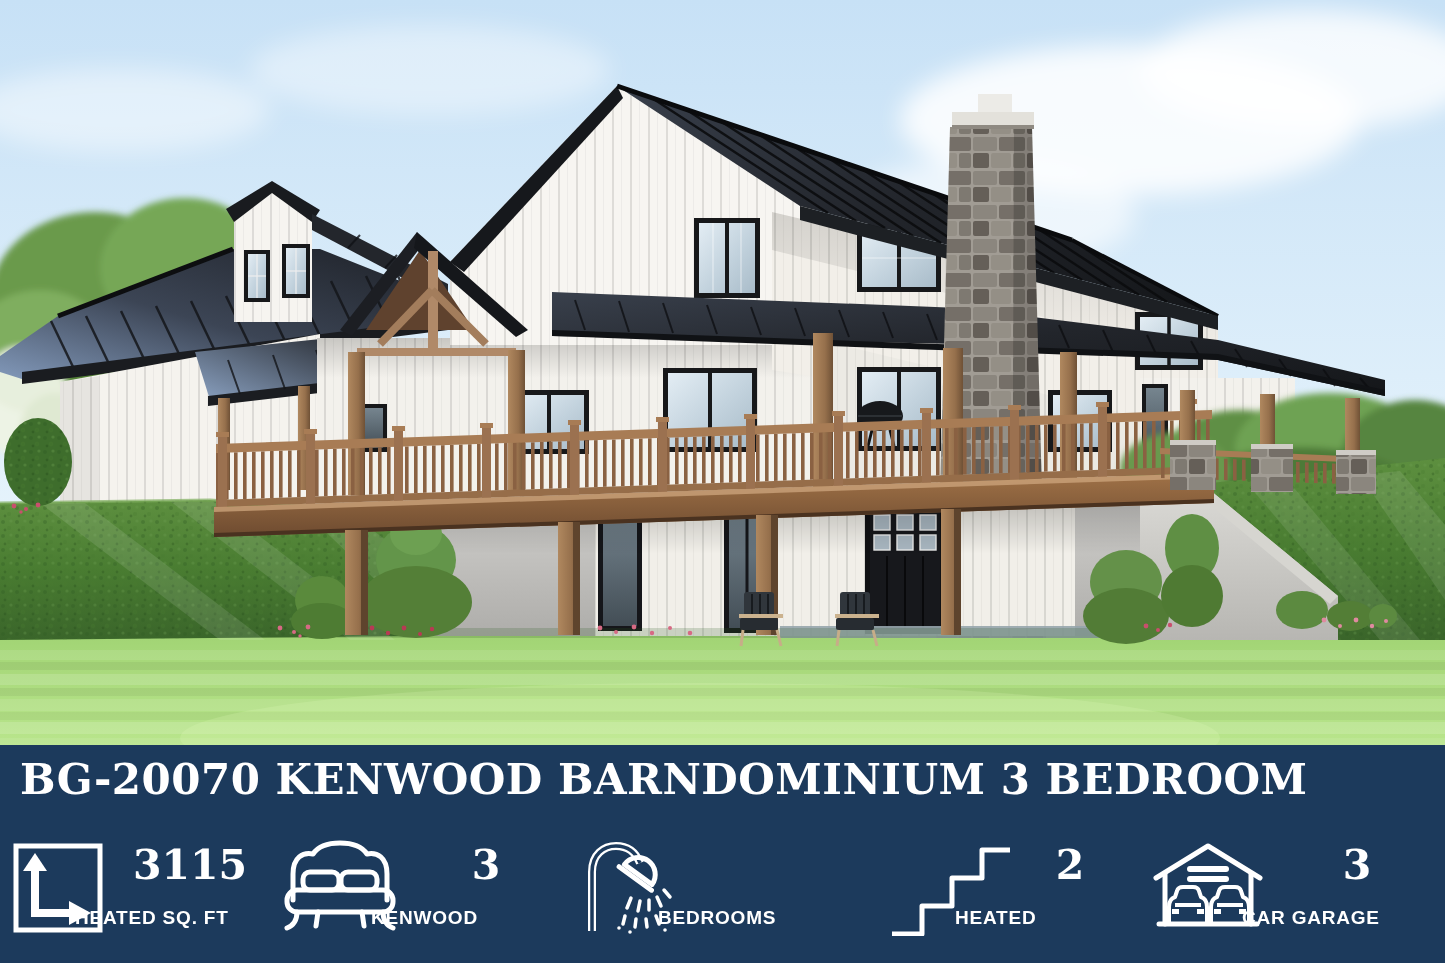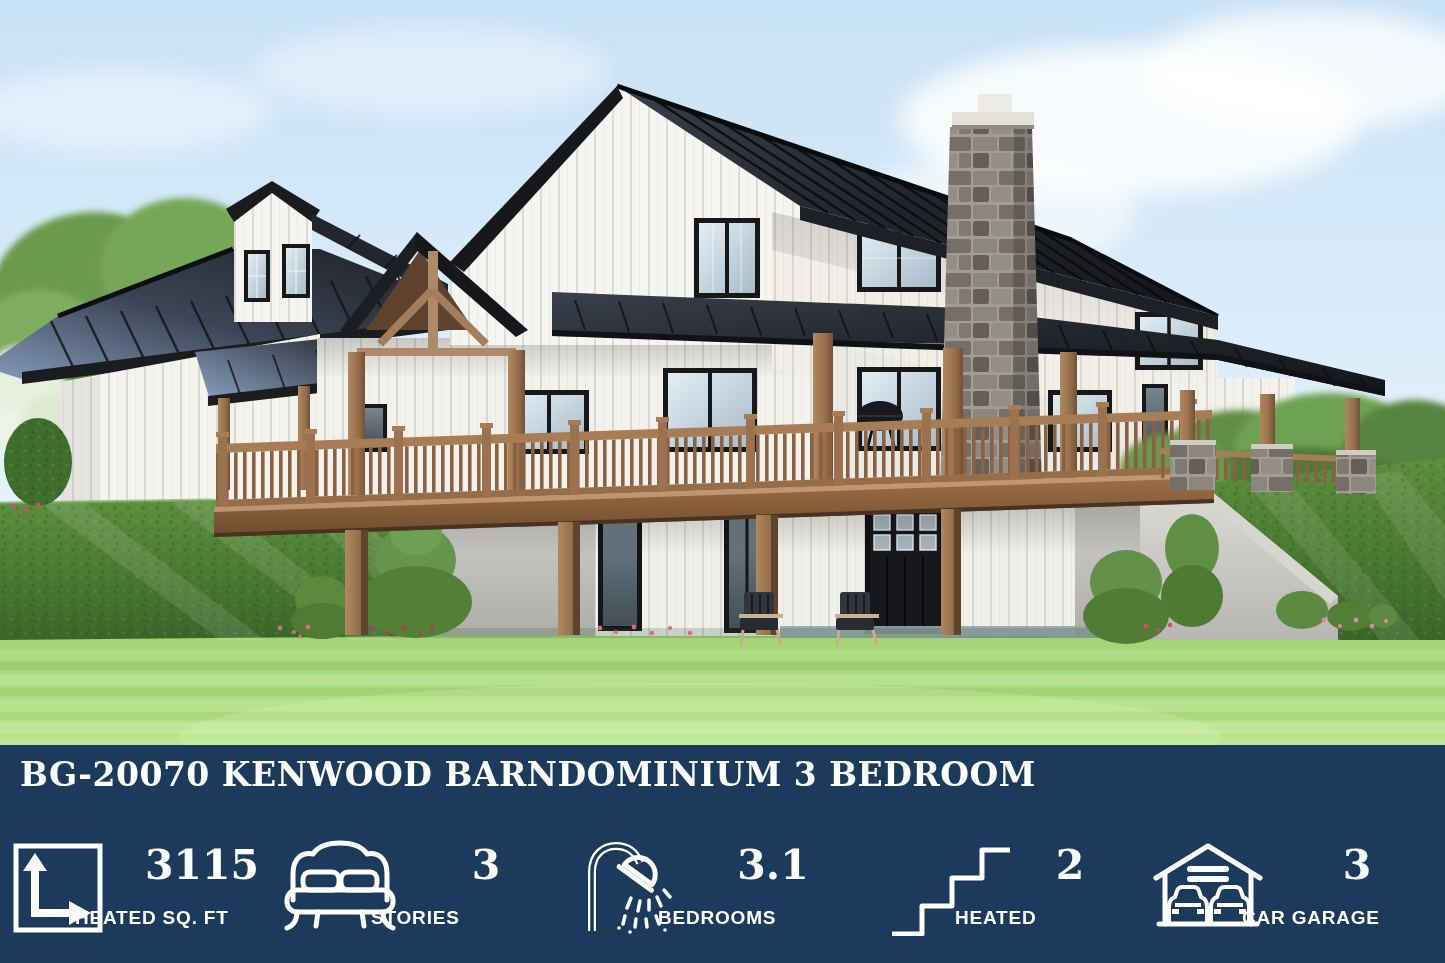--- a/index.html
+++ b/index.html
@@ -1,21 +1,21 @@
 <!DOCTYPE html>
 <html><head>
 <meta charset="utf-8">
 <style>
   html,body{margin:0;padding:0;background:#000;}
   .stage{position:relative;width:1445px;height:963px;overflow:hidden;font-family:"Liberation Sans",sans-serif;}
   .photo{position:absolute;left:0;top:0;width:1445px;height:745px;}
   .photo svg{display:block;}
   .banner{position:absolute;left:0;top:745px;width:1445px;height:218px;background:#1c3a5c;}
   .title{position:absolute;left:20px;top:12px;width:1200px;
-         font-family:"DejaVu Serif",serif;font-weight:700;font-size:33px;line-height:1.1;
+         font-family:"DejaVu Serif",serif;font-weight:700;font-size:42px;line-height:1.1;
          color:#fff;letter-spacing:.5px;white-space:nowrap;}
   .stat-icon{position:absolute;}
   .stat-value{position:absolute;width:190px;text-align:center;
         font-family:"DejaVu Serif",serif;font-weight:700;font-size:41px;color:#fff;line-height:1;}
   .stat-label{position:absolute;width:230px;text-align:left;
         font-family:"Liberation Sans",sans-serif;font-weight:700;font-size:19px;color:#fff;
         letter-spacing:.8px;line-height:1;}
   .ico{display:block;}
   .ico *{vector-effect:non-scaling-stroke;}
 </style>
@@ -581,37 +581,37 @@
 
     <div class="title">BG-20070 KENWOOD BARNDOMINIUM 3 BEDROOM</div>
 
     <svg class="ico stat-icon" style="left:13px;top:98px" width="90" height="90" viewBox="0 0 90 90">
       <rect x="3" y="3" width="84" height="84" fill="none" stroke="#fff" stroke-width="5"></rect>
       <rect x="18" y="26" width="8" height="44" fill="#fff"></rect>
       <rect x="18" y="66" width="40" height="8" fill="#fff"></rect>
       <polygon points="22,10 10,28 34,28" fill="#fff"></polygon>
       <polygon points="78,70 56,58 56,82" fill="#fff"></polygon>
     </svg>
-    <div class="stat-value" style="left:107px;top:100px">3115</div>
+    <div class="stat-value" style="left:95px;top:100px">3115</div>
     <div class="stat-label" style="left:75px;top:163px">HEATED SQ. FT</div>
 
     <svg class="ico stat-icon" style="left:278px;top:95px" width="124" height="95" viewBox="0 0 124 95">
       <g fill="none" stroke="#fff" stroke-width="5" stroke-linecap="round" stroke-linejoin="round">
         <path d="M15 60 V34 C15 17 25 12 35 14 C41 5 51 3 62 3 C73 3 83 5 89 14 C99 12 109 17 109 34 V60"></path>
         <rect x="25" y="32" width="36" height="18" rx="7"></rect>
         <rect x="63" y="32" width="36" height="18" rx="7"></rect>
         <rect x="9" y="50" width="106" height="22" rx="10"></rect>
         <path d="M19 72 Q19 84 9 88"></path>
         <path d="M105 72 Q105 84 115 88"></path>
         <path d="M40 72 L38 86"></path>
         <path d="M84 72 L86 86"></path>
       </g>
     </svg>
     <div class="stat-value" style="left:391px;top:100px">3</div>
-    <div class="stat-label" style="left:371px;top:163px">STORIES</div>
+    <div class="stat-label" style="left:371px;top:163px">KENWOOD</div>
 
     <svg class="ico stat-icon" style="left:583px;top:93px" width="96" height="96" viewBox="0 0 96 96">
       <path d="M9 93 V34 C9 16 21 8 33 8 C45 8 53 15 57 25" fill="none" stroke="#fff" stroke-width="8"></path>
       <path d="M9 93 V34 C9 16 21 8 33 8 C45 8 53 15 57 25" fill="none" stroke="#1c3a5c" stroke-width="3.5"></path>
       <g transform="translate(57,34) rotate(36)">
         <path d="M -17 3 A 17 17 0 1 1 17 3 Z" fill="none" stroke="#fff" stroke-width="5" stroke-linejoin="round"></path>
         <line x1="-20" y1="8" x2="20" y2="8" stroke="#fff" stroke-width="5" stroke-linecap="round"></line>
       </g>
       <g stroke="#fff" stroke-width="3.5" stroke-linecap="round">
         <line x1="48" y1="60" x2="44" y2="70"></line>
@@ -623,21 +623,20 @@
         <line x1="53" y1="81" x2="52" y2="89"></line>
         <line x1="63" y1="81" x2="64" y2="89"></line>
         <line x1="73" y1="78" x2="76" y2="86"></line>
       </g>
       <g fill="#fff">
         <circle cx="36" cy="90" r="1.8"></circle>
           <circle cx="47" cy="94" r="1.8"></circle>
           <circle cx="82" cy="92" r="1.8"></circle>
       </g>
     </svg>
-    <div class="stat-value" style="left:678px;top:100px">3.1</div>
     <div class="stat-label" style="left:658px;top:163px">BEDROOMS</div>
 
     <svg class="ico stat-icon" style="left:890px;top:101px" width="122" height="90" viewBox="0 0 122 90">
       <path d="M2 88 H32 V60 H62 V32 H92 V4 H120" fill="none" stroke="#fff" stroke-width="5" stroke-linejoin="round"></path>
     </svg>
     <div class="stat-value" style="left:975px;top:100px">2</div>
     <div class="stat-label" style="left:955px;top:163px">HEATED</div>
 
     <svg class="ico stat-icon" style="left:1152px;top:96px" width="112" height="90" viewBox="0 0 112 90">
       <g fill="none" stroke="#fff" stroke-width="5" stroke-linecap="round" stroke-linejoin="round">

